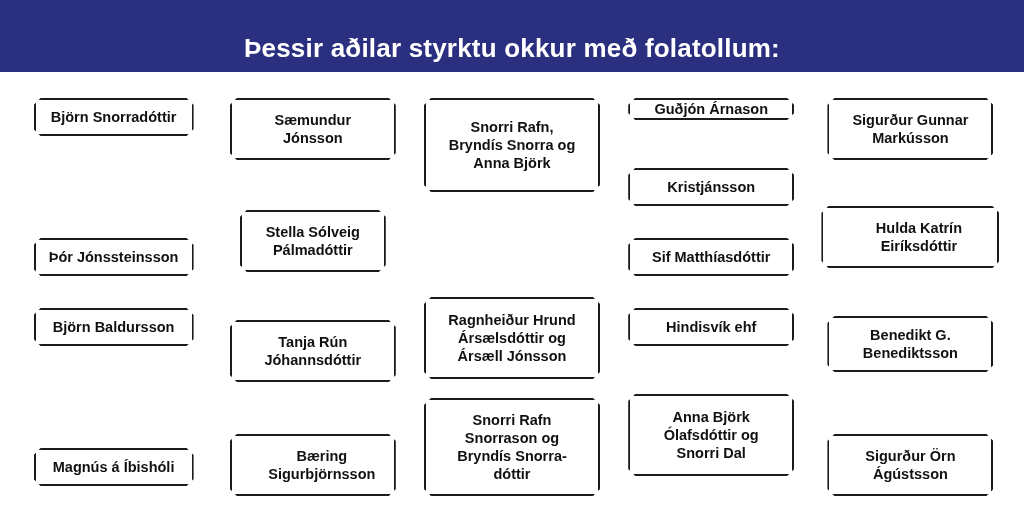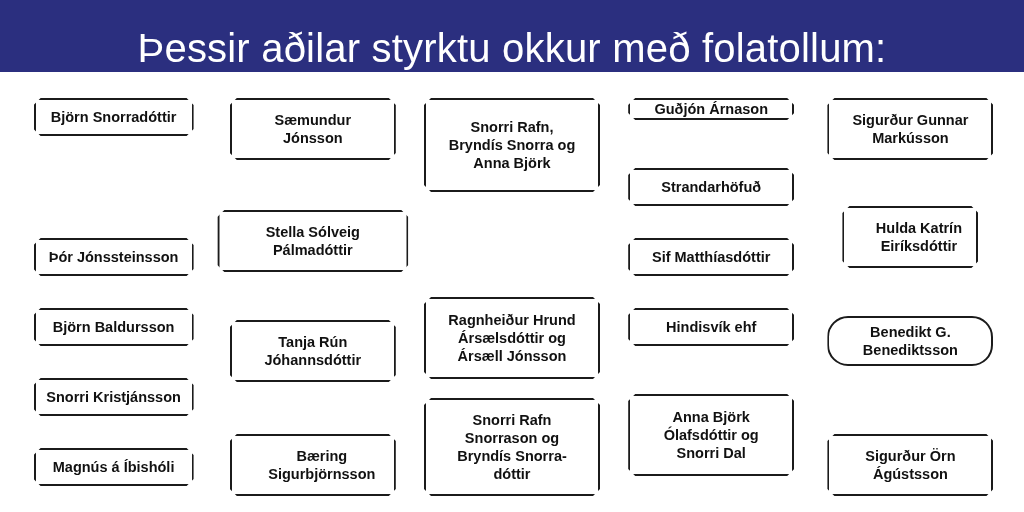--- a/index.html
+++ b/index.html
@@ -26,22 +26,22 @@
     left: 0;
     width: 1024px;
     height: 72px;
     background: #2b2f7f;
     display: flex;
     align-items: center;
     justify-content: center;
   }
   .header-title {
     color: #ffffff;
-    font-size: 40px;
-    font-weight: normal;
+    font-size: 26px;
+    font-weight: bold;
     letter-spacing: 0.2px;
     text-align: center;
     line-height: 1.1;
     margin-top: 24px;
   }
   .columns {
     position: absolute;
     top: 72px;
     left: 0;
     width: 1024px;
@@ -101,33 +101,30 @@
     <div class="column">
         <div class="card" style="top: 10px; height: 38px; width: 160px;">
           <span class="card-inner">Björn Snorradóttir</span>
         </div>
         <div class="card" style="top: 150px; height: 38px; width: 160px;">
           <span class="card-inner">Þór Jónssteinsson</span>
         </div>
         <div class="card" style="top: 220px; height: 38px; width: 160px;">
           <span class="card-inner">Björn Baldursson</span>
         </div>
-        <div class="card" style="top: 290px; height: 38px; width: 160px;">
-          <span class="card-inner">Snorri Kristjánsson</span>
-        </div>
         <div class="card" style="top: 360px; height: 38px; width: 160px;">
           <span class="card-inner">Magnús á Íbishóli</span>
         </div>
       </div>
     <div class="column">
         <div class="card" style="top: 10px; height: 62px; width: 166px;">
           <span class="card-inner">Sæmundur
 Jónsson</span>
         </div>
-        <div class="card" style="top: 122px; height: 62px; width: 191px;">
+        <div class="card" style="top: 122px; height: 62px; width: 146px;">
           <span class="card-inner">Stella Sólveig
 Pálmadóttir</span>
         </div>
         <div class="card" style="top: 232px; height: 62px; width: 166px;">
           <span class="card-inner">Tanja Rún
 Jóhannsdóttir</span>
         </div>
         <div class="card" style="top: 346px; height: 62px; width: 166px; padding-left: 26px;">
           <span class="card-inner">Bæring
 Sigurbjörnsson</span>
@@ -149,44 +146,44 @@
 Snorrason og
 Bryndís Snorra-
 dóttir</span>
         </div>
       </div>
     <div class="column">
         <div class="card" style="top: 10px; height: 22px; width: 166px;">
           <span class="card-inner">Guðjón Árnason</span>
         </div>
         <div class="card" style="top: 80px; height: 38px; width: 166px;">
-          <span class="card-inner">Strandarhöfuð</span>
+          <span class="card-inner">Kristjánsson</span>
         </div>
         <div class="card" style="top: 150px; height: 38px; width: 166px;">
           <span class="card-inner">Sif Matthíasdóttir</span>
         </div>
         <div class="card" style="top: 220px; height: 38px; width: 166px;">
           <span class="card-inner">Hindisvík ehf</span>
         </div>
         <div class="card" style="top: 306px; height: 82px; width: 166px;">
           <span class="card-inner">Anna Björk
 Ólafsdóttir og
 Snorri Dal</span>
         </div>
       </div>
     <div class="column">
         <div class="card" style="top: 10px; height: 62px; width: 166px;">
           <span class="card-inner">Sigurður Gunnar
 Markússon</span>
         </div>
-        <div class="card" style="top: 118px; height: 62px; width: 136px; padding-left: 25px;">
+        <div class="card" style="top: 118px; height: 62px; width: 178px; padding-left: 25px;">
           <span class="card-inner">Hulda Katrín
 Eiríksdóttir</span>
         </div>
-        <div class="card" style="top: 228px; height: 50px; width: 166px; border-radius: 21px;">
+        <div class="card" style="top: 228px; height: 56px; width: 166px;">
           <span class="card-inner">Benedikt G.
 Benediktsson</span>
         </div>
         <div class="card" style="top: 346px; height: 62px; width: 166px;">
           <span class="card-inner">Sigurður Örn
 Ágústsson</span>
         </div>
       </div>
   </div>
 

